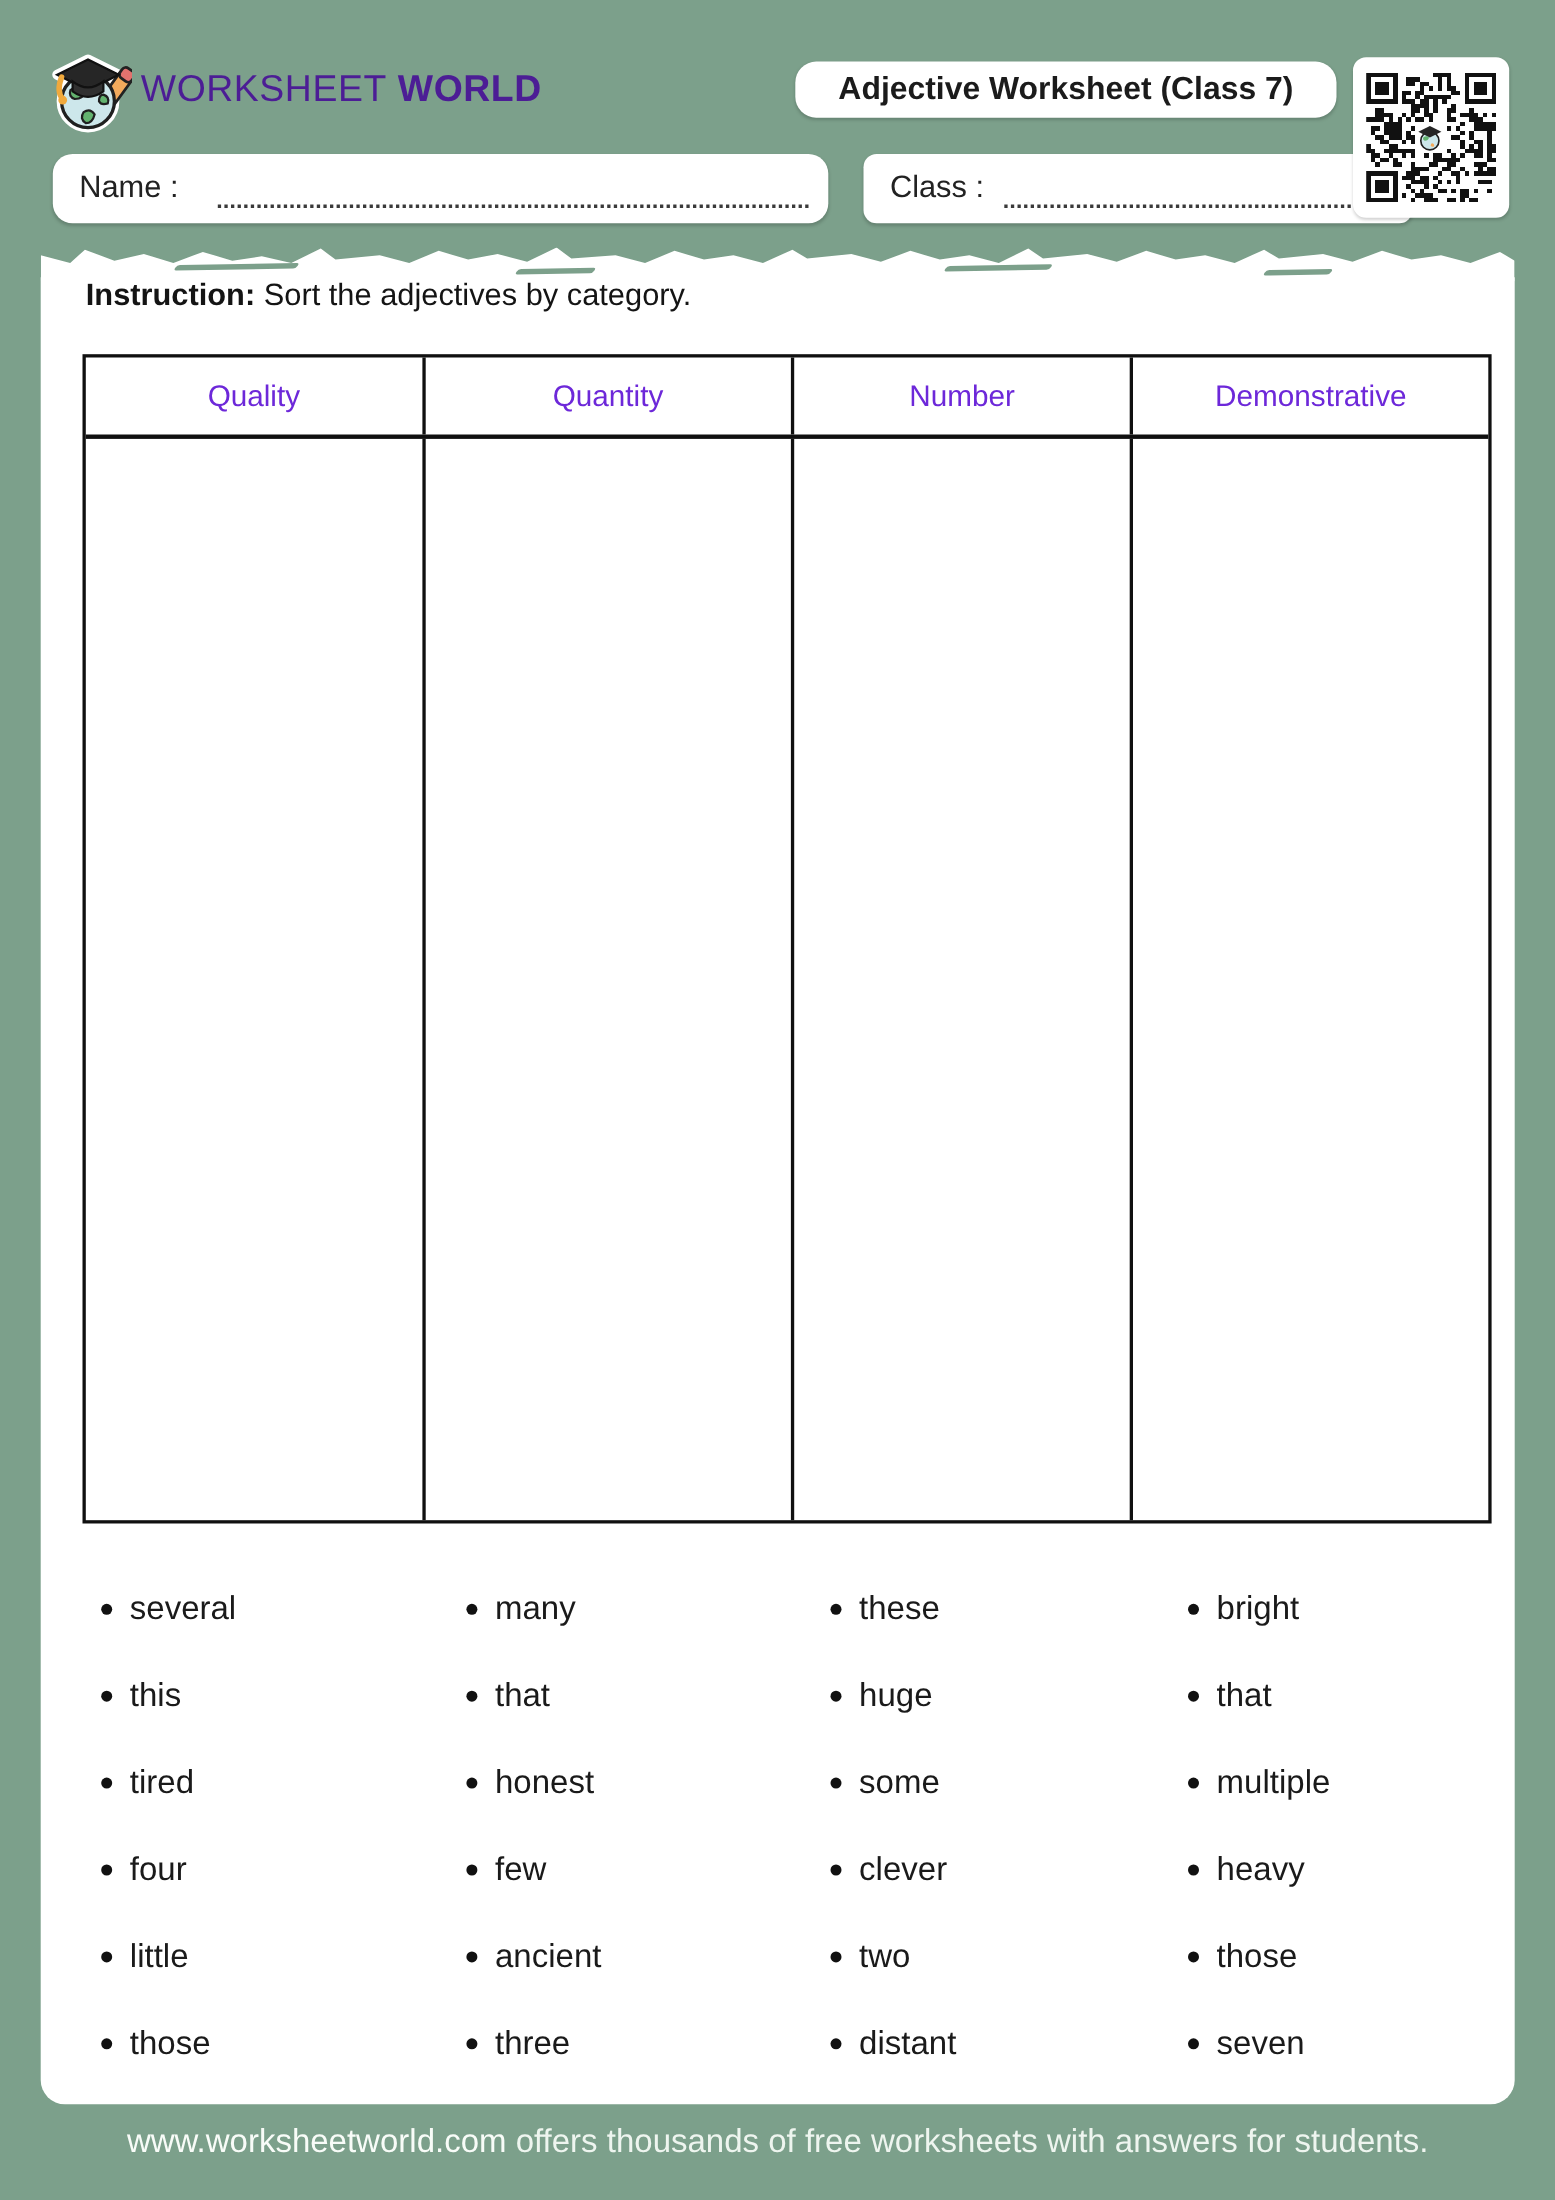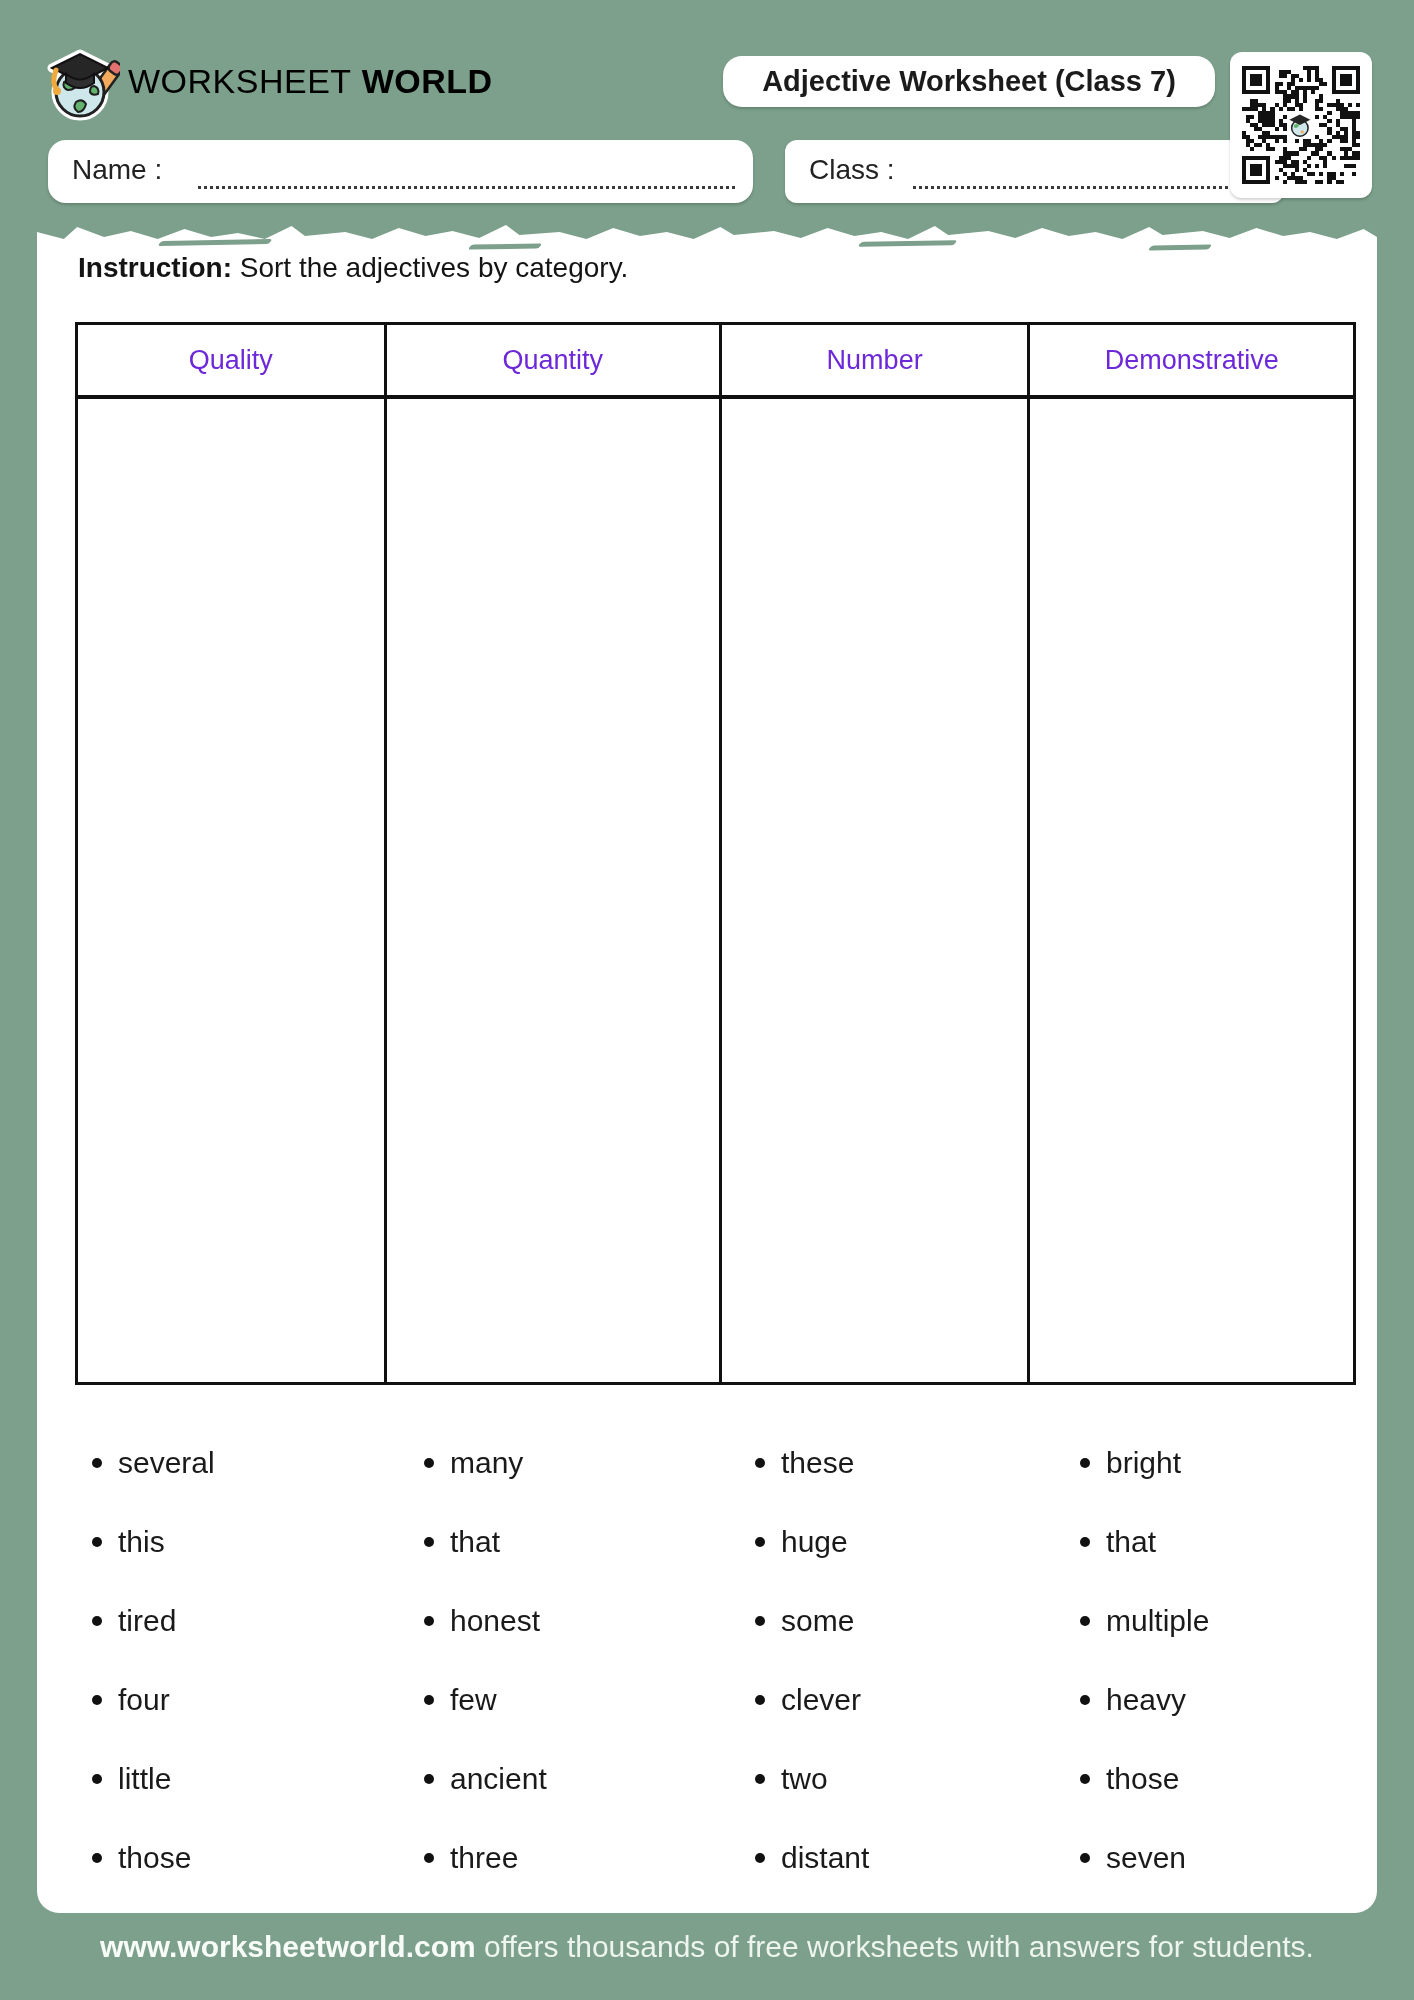--- a/index.html
+++ b/index.html
@@ -2,21 +2,21 @@
 <html><head>
 <meta charset="utf-8">
 <style>
   html,body{margin:0;padding:0;background:#5f7f6e;}
   .page{
     position:relative;width:1414px;height:2000px;overflow:hidden;
     background:#7CA08B;font-family:"Liberation Sans",sans-serif;color:#1c1c1c;
   }
   
   .brand{position:absolute;left:46px;top:44px;display:flex;align-items:center;}
-  .brand-text{position:absolute;left:128px;top:62px;font-size:34px;letter-spacing:.5px;color:#000000;white-space:nowrap;}
+  .brand-text{position:absolute;left:128px;top:62px;font-size:34px;letter-spacing:.5px;color:#4c1d95;white-space:nowrap;}
   .brand-text .w1{font-weight:400;}
   .brand-text .w2{font-weight:800;margin-left:10px;}
   .title-box{
     position:absolute;left:723px;top:56px;width:492px;height:51px;background:#fff;border-radius:19px;
     display:flex;align-items:center;justify-content:center;font-size:29px;font-weight:700;color:#1b1b1b;
     box-shadow:0 2px 3px rgba(0,0,0,.18);
   }
   .field-box{
     position:absolute;top:140px;height:63px;background:#fff;border-radius:12px;
     box-shadow:0 2px 3px rgba(0,0,0,.18);
@@ -61,21 +61,21 @@
   .word-bank{
     position:absolute;left:92px;top:1423px;width:1270px;
     display:grid;grid-template-columns:332px 331px 325px 1fr;grid-auto-rows:79px;align-items:center;
   }
   .word-item{display:flex;align-items:center;gap:16px;font-size:30px;font-weight:400;color:#1a1a1a;}
   .bullet{width:10px;height:10px;border-radius:50%;background:#111;flex:0 0 auto;}
   
   .footer-note{
     position:absolute;left:0;top:1930px;width:100%;text-align:center;font-size:30px;color:#eef5ef;
   }
-  .footer-note b{font-weight:700;color:#f8fcf8;}
+  .footer-note b{font-weight:400;color:#f8fcf8;}
 </style>
 </head>
 <body>
 
 <div class="page">
 
   <div class="brand">
     <svg width="74" height="80" viewBox="0 0 74 80">
       <g stroke="#ffffff" stroke-width="9" stroke-linejoin="round" fill="none">
         <circle cx="34" cy="48" r="24"></circle>

